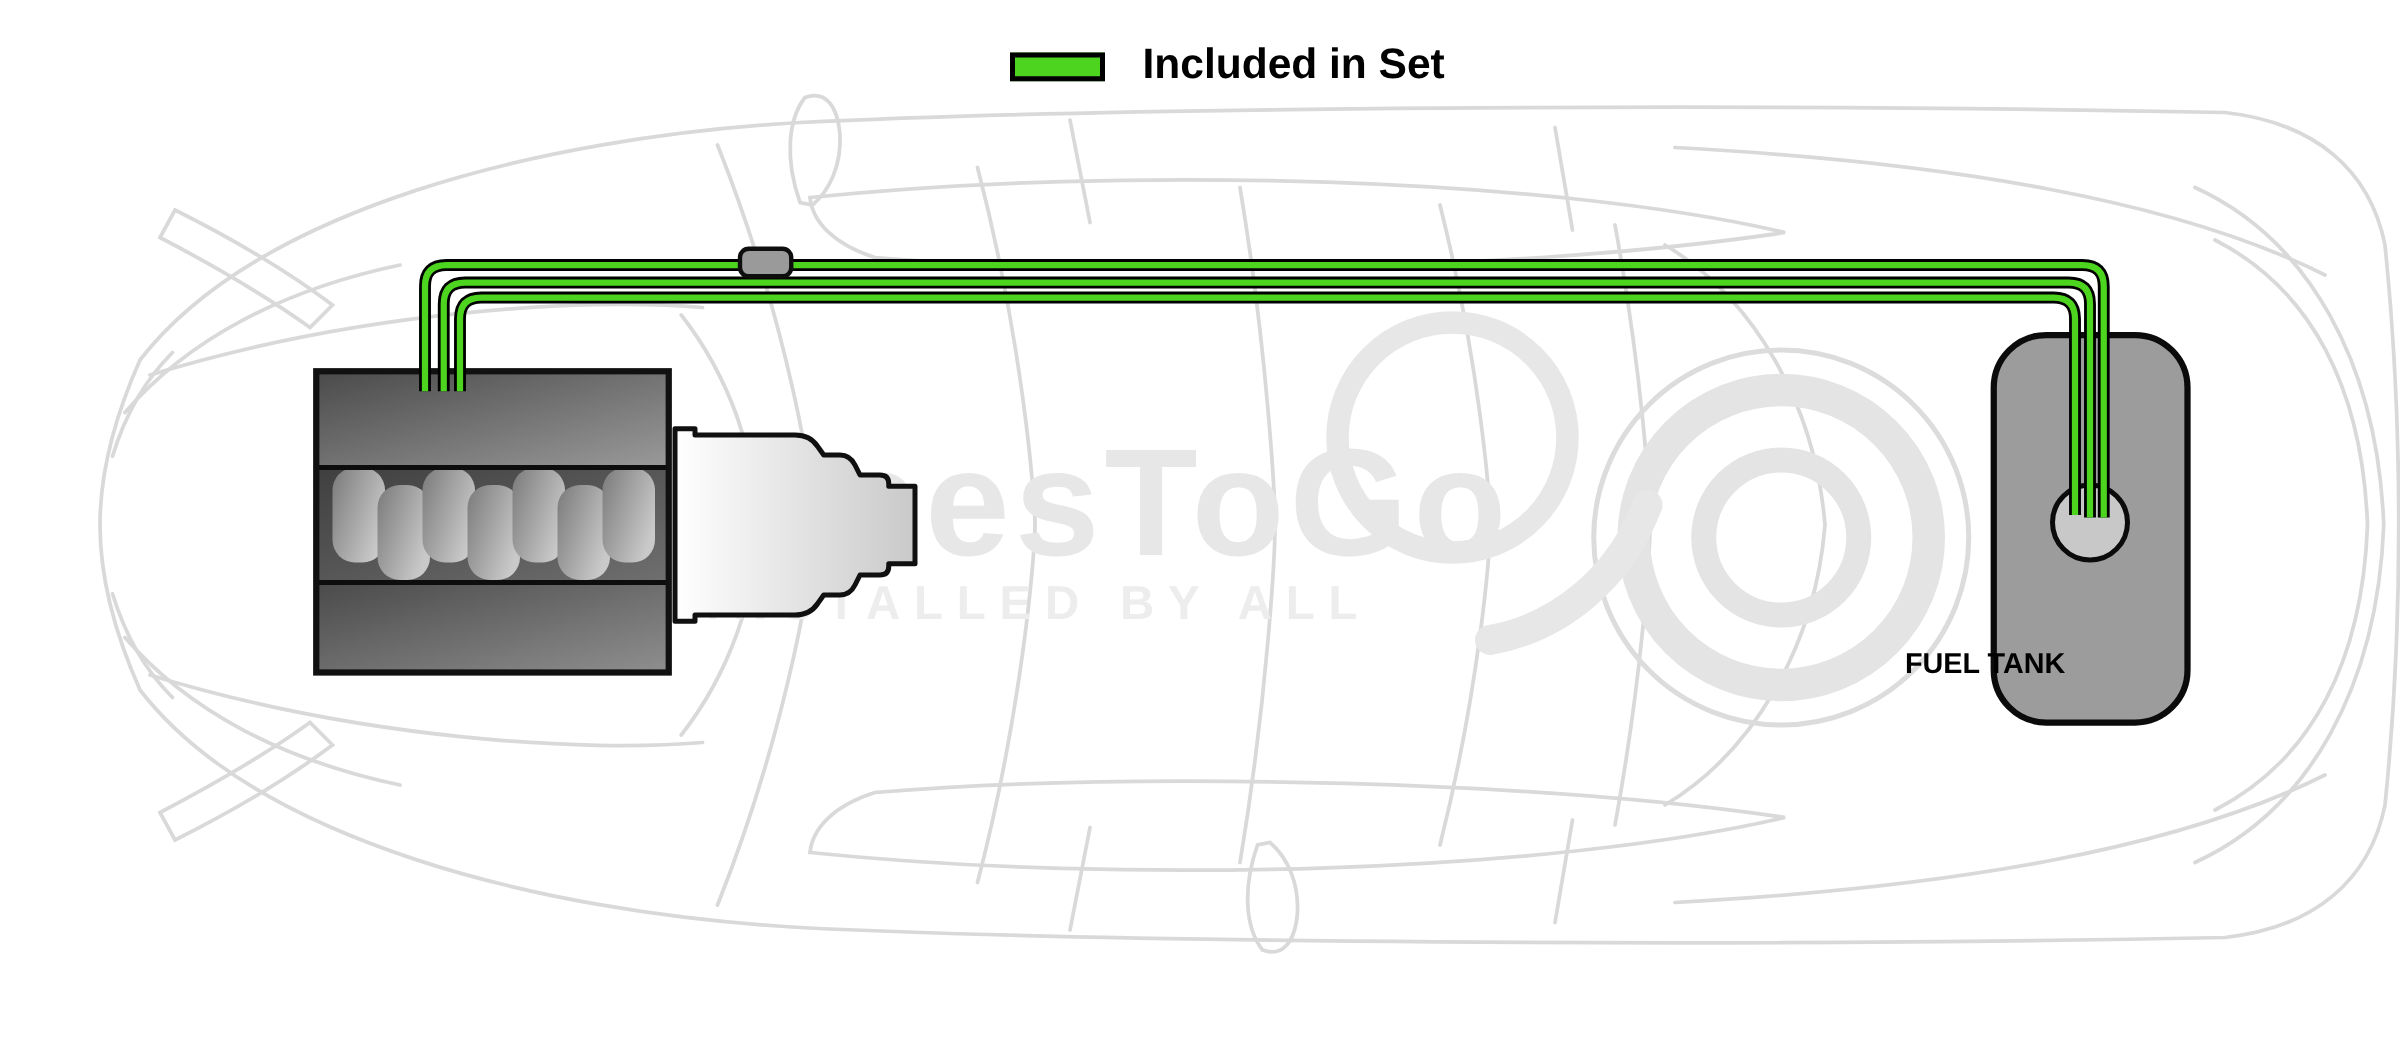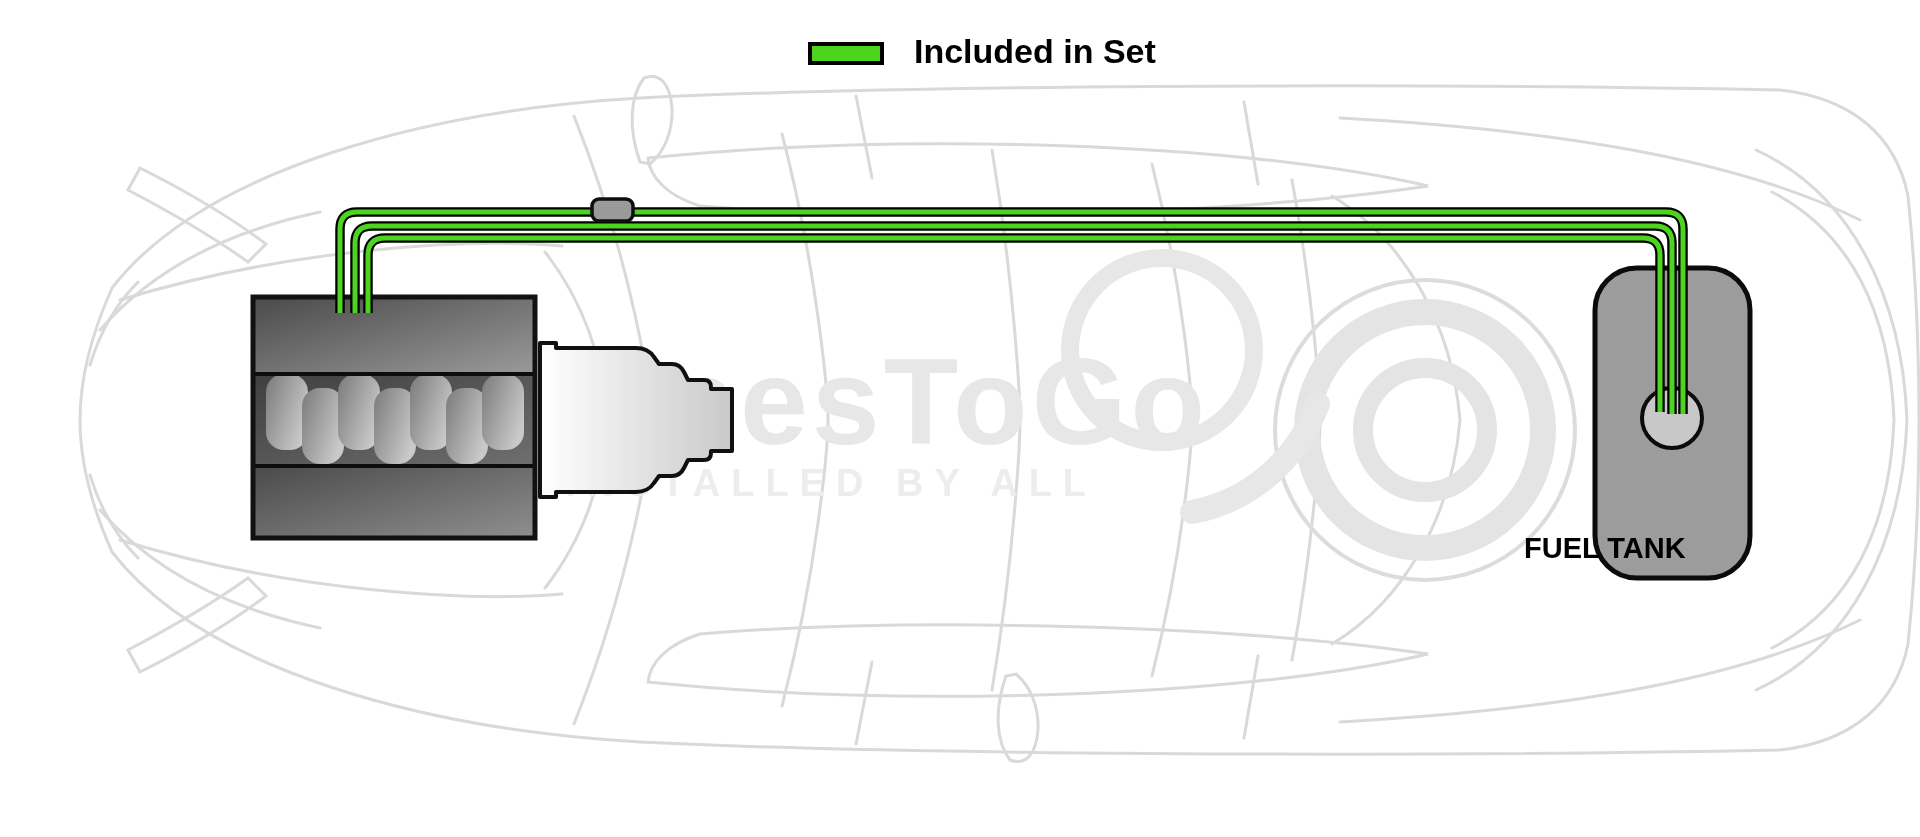--- a/index.html
+++ b/index.html
@@ -12,21 +12,21 @@
   #wm-tagline{position:absolute;left:565px;top:462px;font-size:38px;font-weight:bold;
             color:var(--watermark-light,#ededed);letter-spacing:11px;white-space:nowrap;z-index:2;}
   svg#car-layer{z-index:1;}
   svg#diagram-layer{position:absolute;left:0;top:0;z-index:3;}
   
   #legend{position:absolute;left:808px;top:42px;z-index:4;display:flex;align-items:center;}
   #legend-swatch{width:68px;height:15px;border:4px solid #000;
                  background:var(--line-green,#4cd41e);}
   #legend-label{position:absolute;left:106px;top:-10px;font-size:34px;font-weight:bold;
                 color:var(--label-text,#000);white-space:nowrap;}
-  #fuel-tank-label{position:absolute;left:1524px;top:532px;z-index:4;font-size:29px;
+  #fuel-tank-label{position:absolute;left:1524px;top:517px;z-index:4;font-size:23px;
                 font-weight:bold;color:var(--label-text,#000);white-space:nowrap;}
 </style>
 </head>
 <body>
 
 <div id="stage">
 
   <svg id="car-layer" class="layer" width="1920" height="837" viewBox="0 0 1920 837">
     <g fill="none" stroke="#d9d9d9" stroke-width="3" stroke-linecap="round">
 

